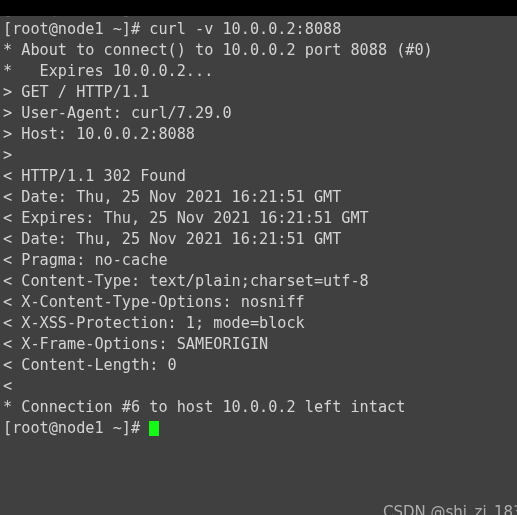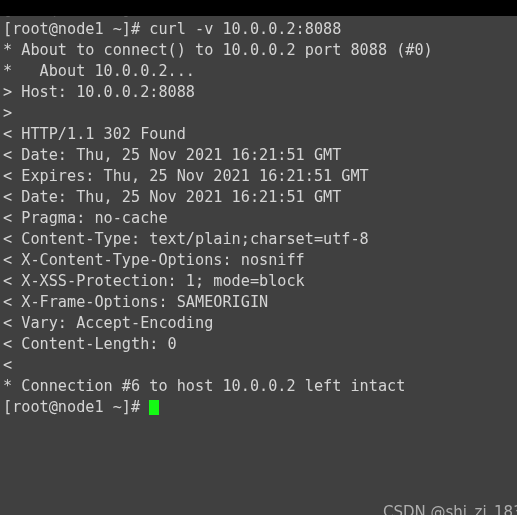--- a/index.html
+++ b/index.html
@@ -74,33 +74,34 @@
 </head>
 <body>
 
 <div id="terminal">
 
   <div id="scrollback-remnant">[root@node1 ~]# curl -v 10.0.0.2:8088</div>
 
   <div id="lines">
     <div class="line">[root@node1 ~]# curl -v 10.0.0.2:8088</div>
     <div class="line">* About to connect() to 10.0.0.2 port 8088 (#0)</div>
-    <div class="line">*   About 10.0.0.2...</div>
+    <div class="line">*   Expires 10.0.0.2...</div>
+    <div class="line">&gt; GET / HTTP/1.1</div>
+    <div class="line">&gt; User-Agent: curl/7.29.0</div>
     <div class="line">&gt; Host: 10.0.0.2:8088</div>
     <div class="line">&gt; </div>
     <div class="line">&lt; HTTP/1.1 302 Found</div>
     <div class="line">&lt; Date: Thu, 25 Nov 2021 16:21:51 GMT</div>
     <div class="line">&lt; Expires: Thu, 25 Nov 2021 16:21:51 GMT</div>
     <div class="line">&lt; Date: Thu, 25 Nov 2021 16:21:51 GMT</div>
     <div class="line">&lt; Pragma: no-cache</div>
     <div class="line">&lt; Content-Type: text/plain;charset=utf-8</div>
     <div class="line">&lt; X-Content-Type-Options: nosniff</div>
     <div class="line">&lt; X-XSS-Protection: 1; mode=block</div>
     <div class="line">&lt; X-Frame-Options: SAMEORIGIN</div>
-    <div class="line">&lt; Vary: Accept-Encoding</div>
     <div class="line">&lt; Content-Length: 0</div>
     <div class="line">&lt; </div>
     <div class="line">* Connection #6 to host 10.0.0.2 left intact</div>
     <div class="line"><span>[root@node1 ~]# </span><span class="cursor"></span></div>
   </div>
 
   <div id="watermark">CSDN @shi_zi_183</div>
 
 </div>
 

